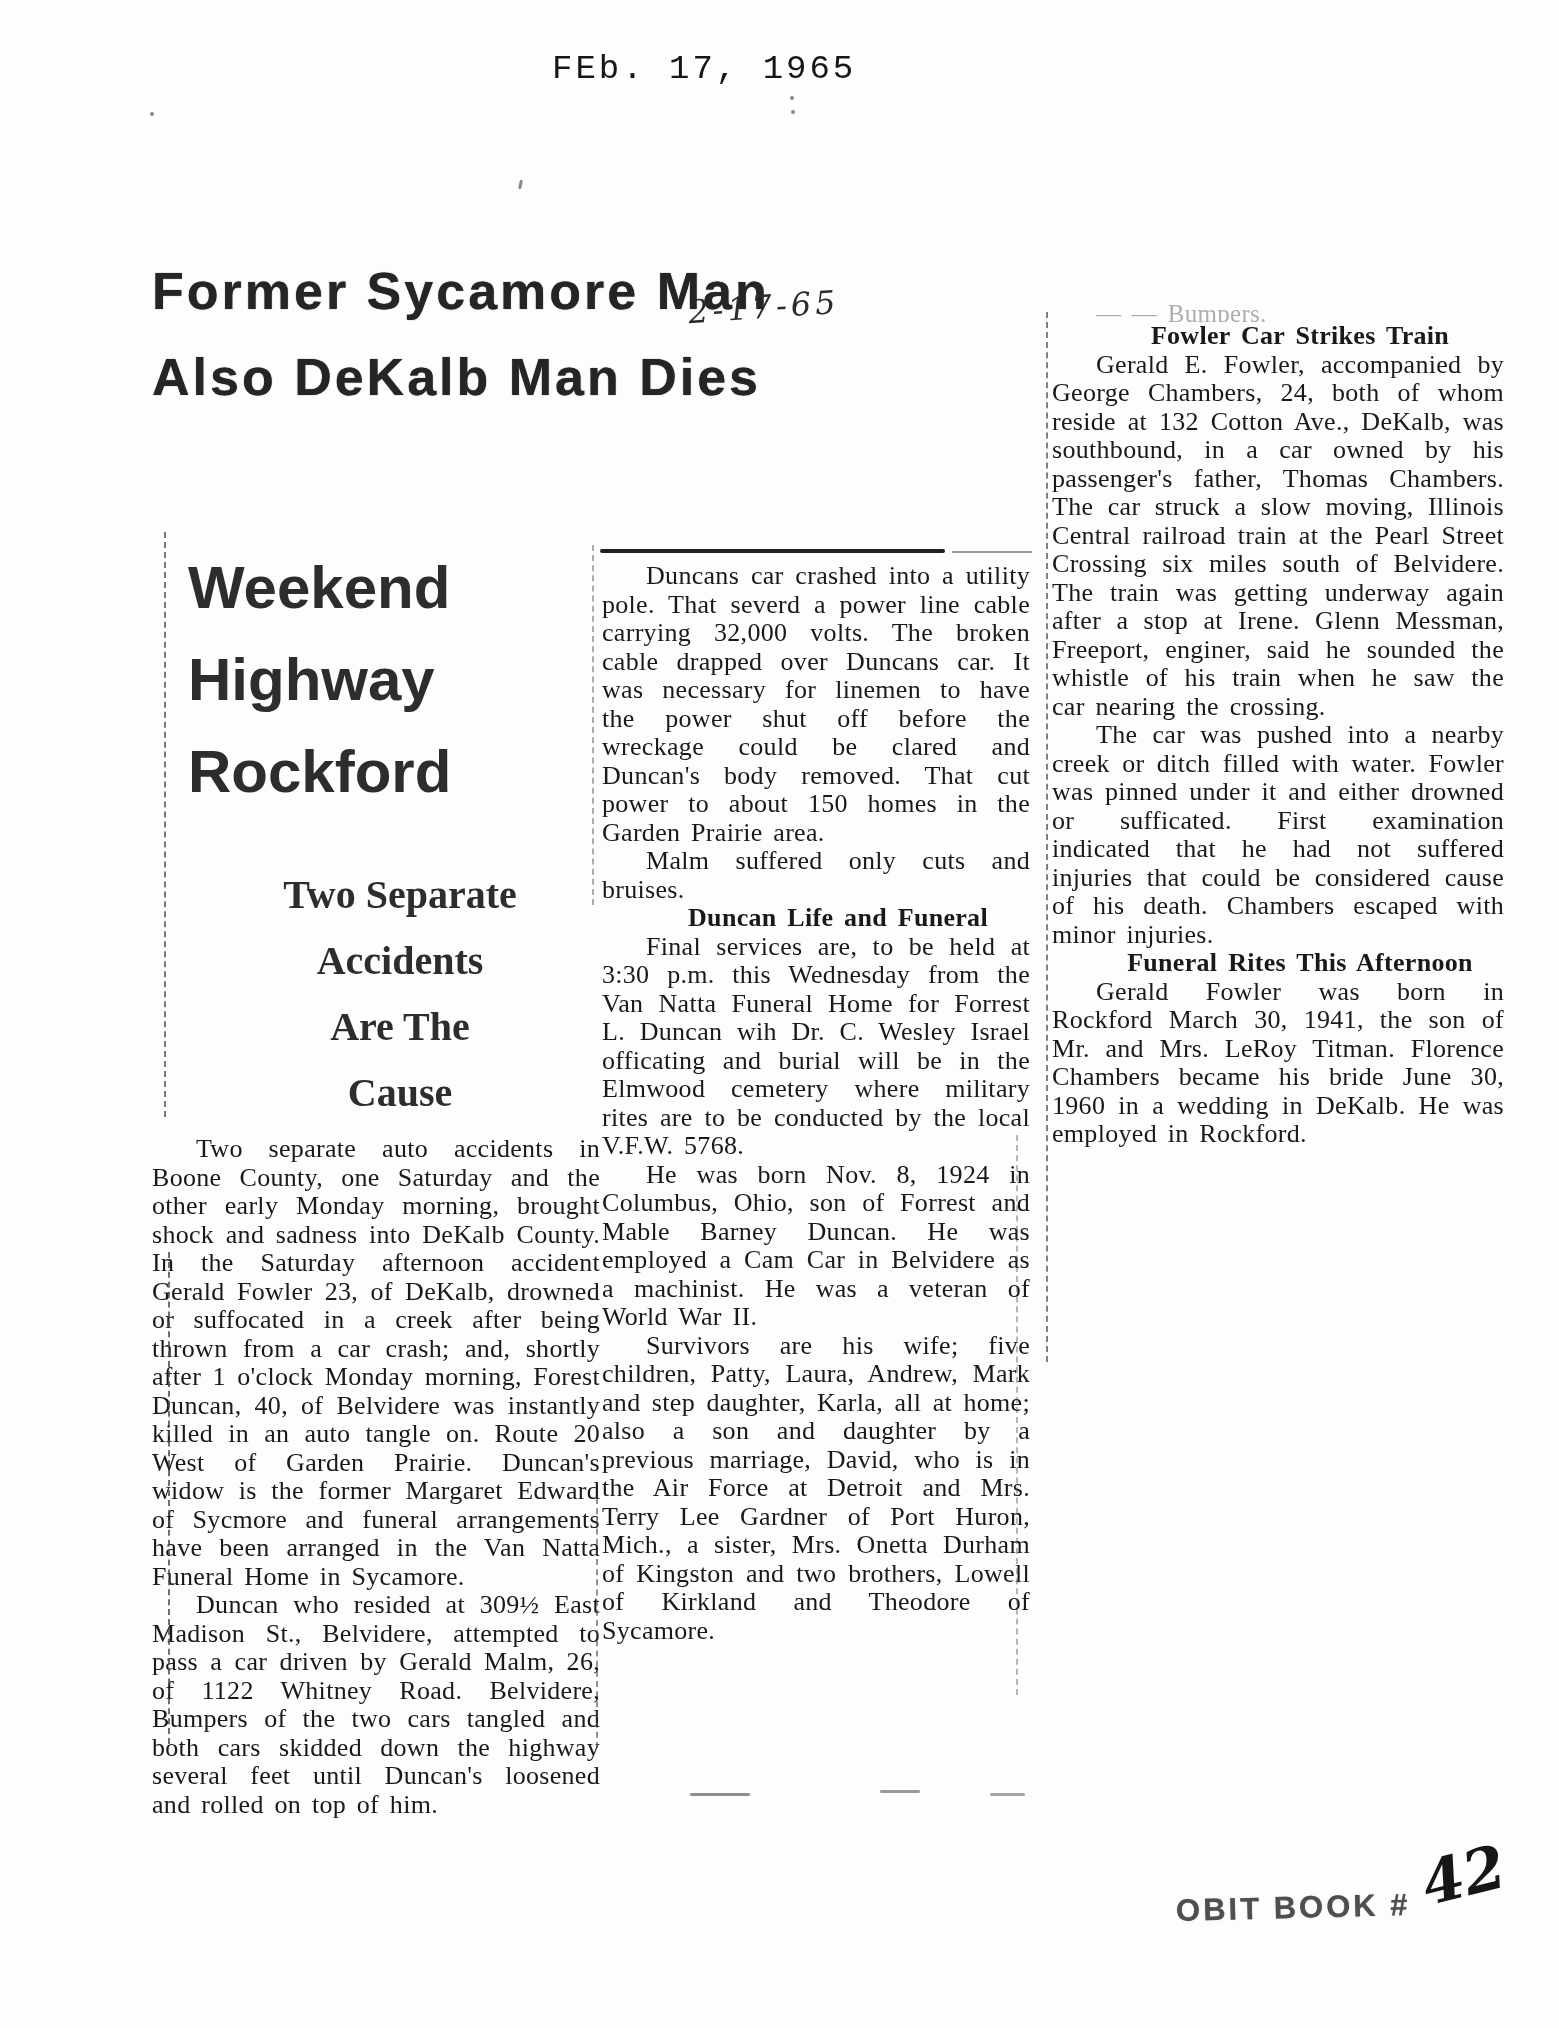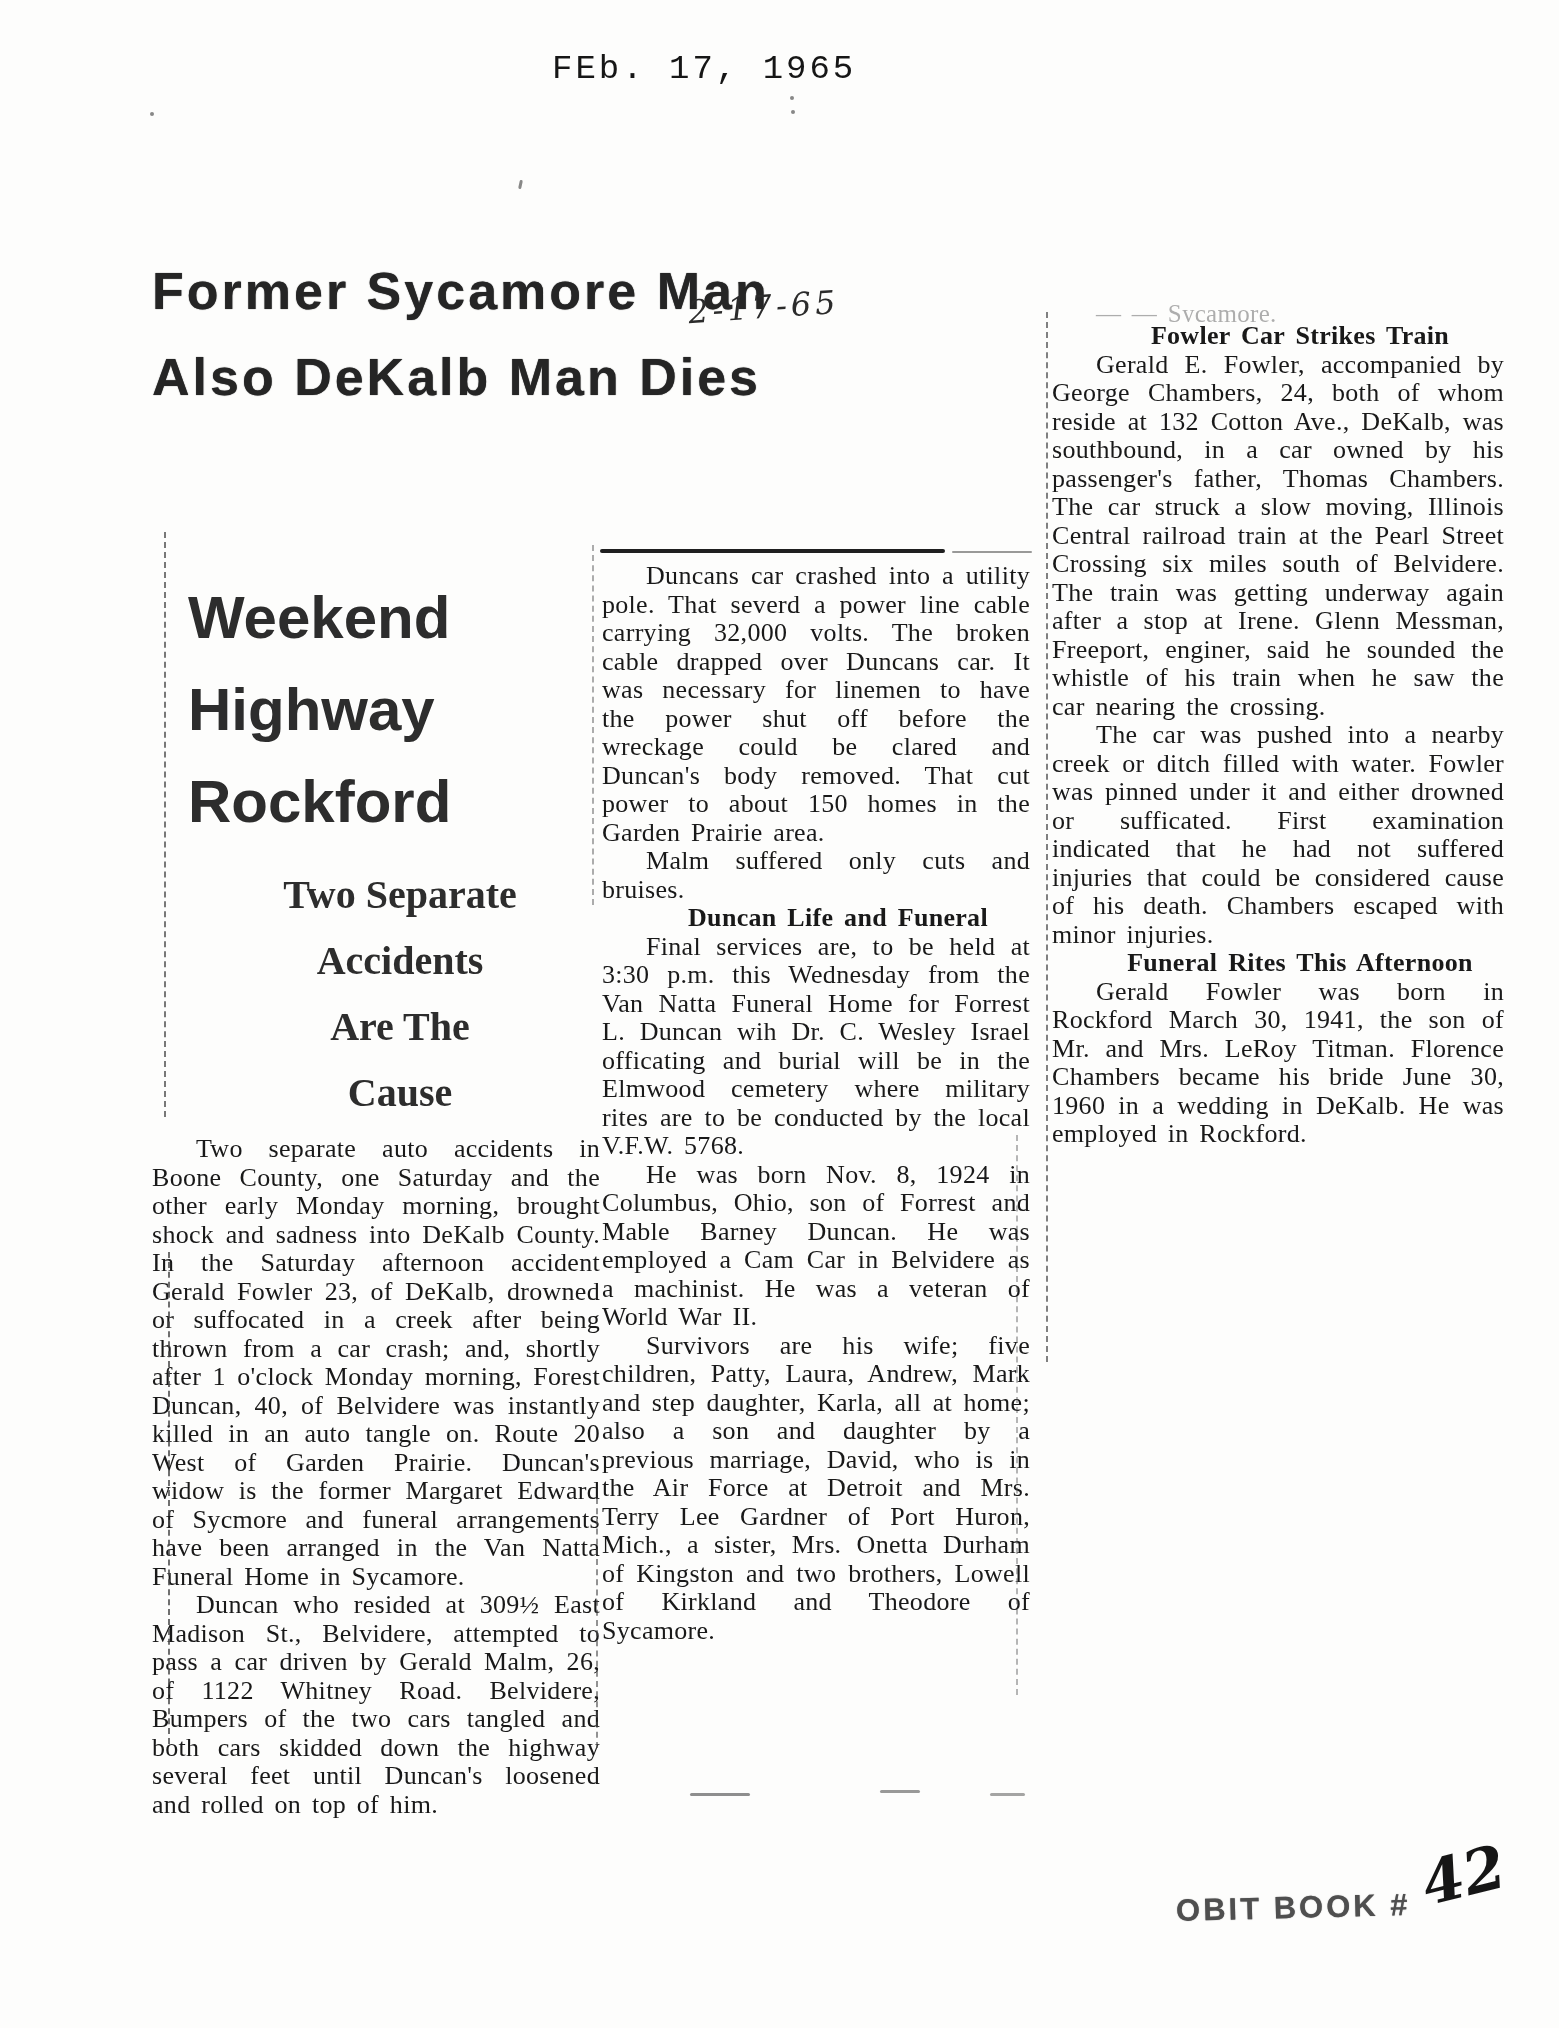--- a/index.html
+++ b/index.html
@@ -18,21 +18,21 @@
     font-family:"Liberation Sans",sans-serif; font-weight:700;
     font-size:52px; line-height:86px; letter-spacing:3px; color:#252525;
     text-shadow:0 0 1px #3a3a3a;
   }
   .hw { font-family:"DejaVu Serif",serif; font-style:italic; color:#2b2b2b; }
   .hw-date {
     position:absolute; left:688px; top:288px; font-size:32px;
     transform:rotate(-4deg); letter-spacing:4px;
   }
   .subhead {
-    position:absolute; left:188px; top:572px;
+    position:absolute; left:188px; top:542px;
     font-family:"Liberation Sans",sans-serif; font-weight:700;
     font-size:60px; line-height:92px; color:#2d2d2d;
   }
   .deck {
     position:absolute; left:232px; top:862px; width:336px;
     font-family:Liberation Serif, serif; font-weight:700;
     font-size:40px; line-height:66px; text-align:center; color:#2d2d2d;
   }
   .col {
     position:absolute; font-size:26px; line-height:28.5px;
@@ -108,21 +108,21 @@
     <p>Final services are, to be held at 3:30 p.m. this Wednesday from the Van Natta Funeral Home for Forrest L. Duncan wih Dr. C. Wesley Israel officating and burial will be in the Elmwood cemetery where military rites are to be conducted by the local V.F.W. 5768.</p>
     <p>He was born Nov. 8, 1924 in Columbus, Ohio, son of Forrest and Mable Barney Duncan. He was employed a Cam Car in Belvidere as a machinist. He was a veteran of World War II.</p>
     <p>Survivors are his wife; five children, Patty, Laura, Andrew, Mark and step daughter, Karla, all at home; also a son and daughter by a previous marriage, David, who is in the Air Force at Detroit and Mrs. Terry Lee Gardner of Port Huron, Mich., a sister, Mrs. Onetta Durham of Kingston and two brothers, Lowell of Kirkland and Theodore of Sycamore.</p>
   </div>
 
   <div class="rule" style="left:690px; top:1793px; width:60px; height:3px; opacity:.5;"></div>
   <div class="rule" style="left:880px; top:1790px; width:40px; height:3px; opacity:.45;"></div>
   <div class="rule" style="left:990px; top:1793px; width:35px; height:3px; opacity:.4;"></div>
 
   <div class="col" style="left:1052px; top:300px; width:452px;">
-    <p class="faded-frag">— —  Sycamore.</p>
+    <p class="faded-frag">— —  Bumpers.</p>
     <p class="col-head">Fowler Car Strikes Train</p>
     <p>Gerald E. Fowler, accompanied by George Chambers, 24, both of whom reside at 132 Cotton Ave., DeKalb, was southbound, in a car owned by his passenger's father, Thomas Chambers. The car struck a slow moving, Illinois Central railroad train at the Pearl Street Crossing six miles south of Belvidere. The train was getting underway again after a stop at Irene. Glenn Messman, Freeport, enginer, said he sounded the whistle of his train when he saw the car nearing the crossing.</p>
     <p>The car was pushed into a nearby creek or ditch filled with water. Fowler was pinned under it and either drowned or sufficated. First examination indicated that he had not suffered injuries that could be considered cause of his death. Chambers escaped with minor injuries.</p>
     <p class="col-head">Funeral Rites This Afternoon</p>
     <p>Gerald Fowler was born in Rockford March 30, 1941, the son of Mr. and Mrs. LeRoy Titman. Florence Chambers became his bride June 30, 1960 in a wedding in DeKalb. He was employed in Rockford.</p>
   </div>
 
   <div class="vline" style="left:164px; top:532px; height:585px; opacity:.75;"></div>
   <div class="vline" style="left:168px; top:1252px; height:492px; opacity:.8;"></div>
   <div class="vline" style="left:592px; top:545px; height:360px; opacity:.45;"></div>

